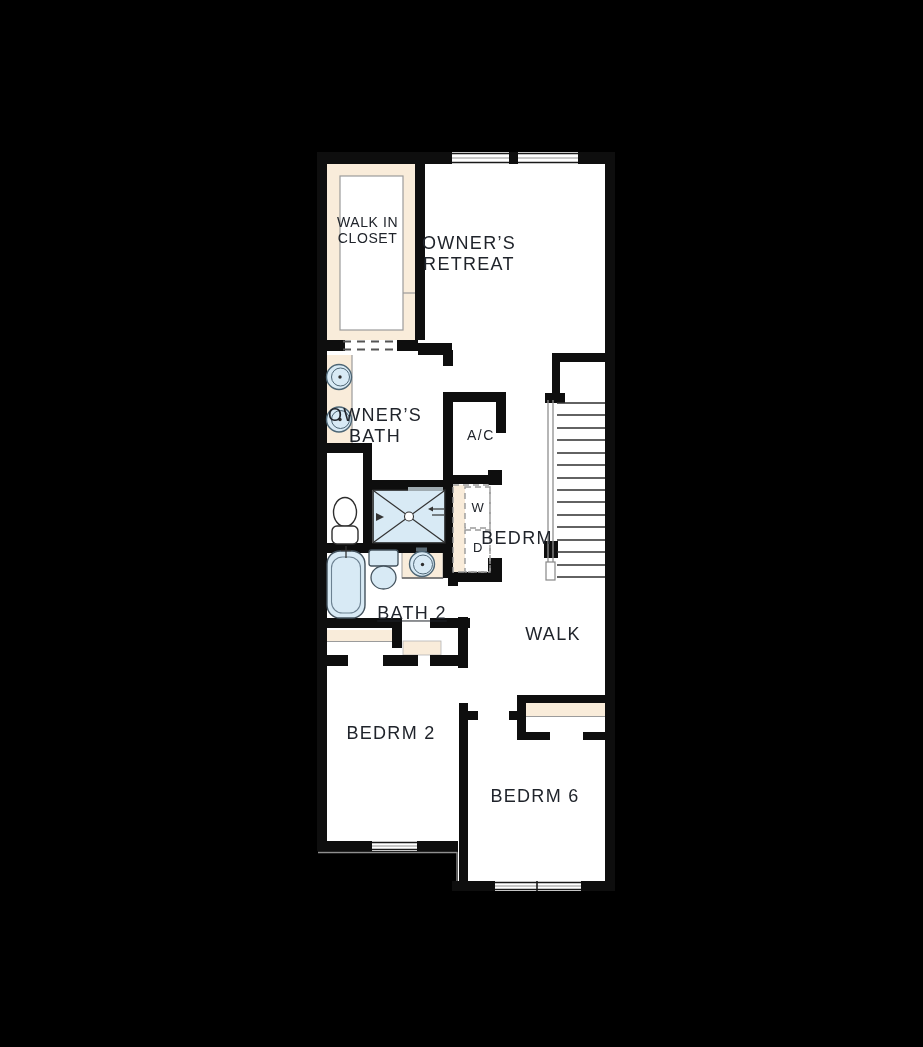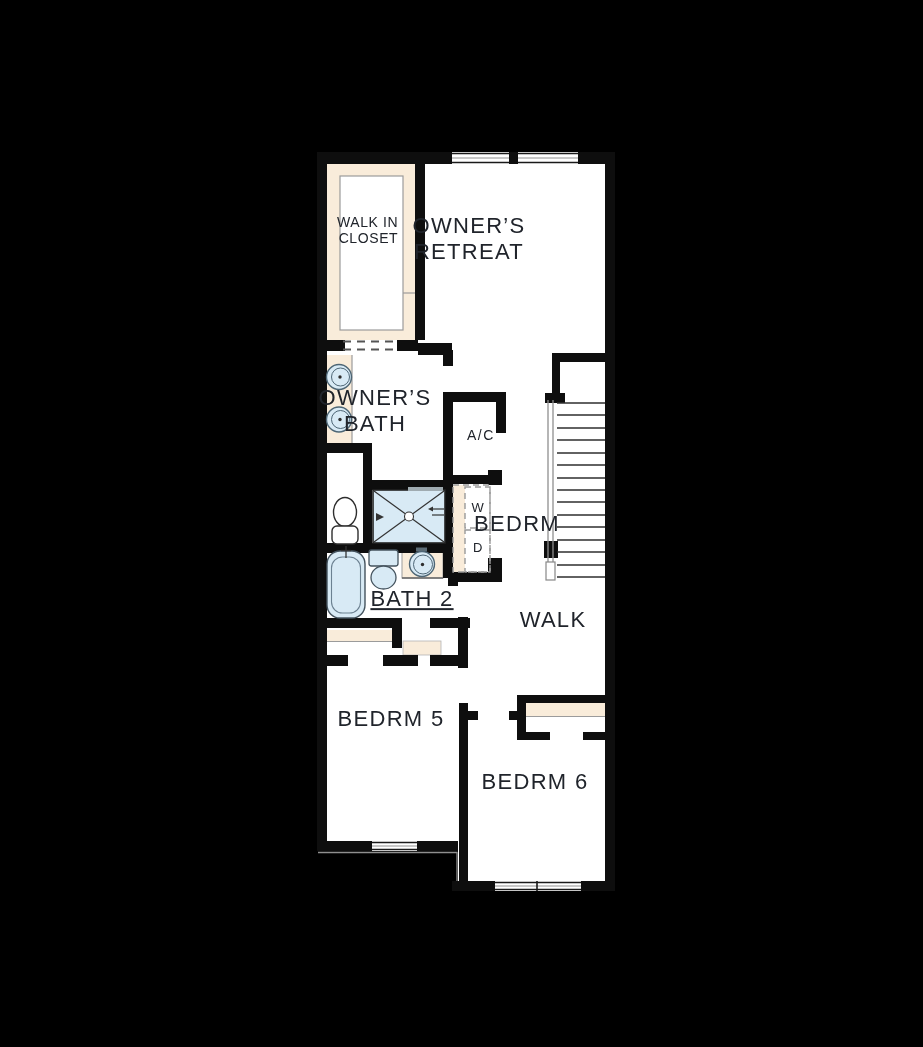--- a/index.html
+++ b/index.html
@@ -14,22 +14,22 @@
     position:absolute;
     color:var(--label-text,#20242b);
     letter-spacing:1.3px;
     white-space:pre-line;
     text-align:center;
     transform:translate(-50%,-50%);
     line-height:1.17;
     font-family:"Liberation Sans",sans-serif;
     pointer-events:none;
   }
-  .lbl-tl{transform:none;text-align:right;}
-  .big{font-size:22px;}
+  .lbl-tl{transform:none;text-align:center;}
+  .big{font-size:18px;margin-top:15px;}
   .small{font-size:14px;letter-spacing:0.6px;}
   .tiny{font-size:14px;letter-spacing:1.6px;}
   .wd{font-size:13px;letter-spacing:0.5px;}
 </style>
 </head>
 <body>
 
 <div class="stage">
 
   <svg width="923" height="1047" viewBox="0 0 923 1047">
@@ -233,17 +233,17 @@
   <div class="lbl big" style="left:517px;top:524px;">BEDRM</div>
 
   <div class="lbl wd" style="left:478px;top:508px;">W</div>
 
   <div class="lbl wd" style="left:478px;top:548px;">D</div>
 
   <div class="lbl big" style="left:412px;top:599px;text-decoration:underline;">BATH 2</div>
 
   <div class="lbl big" style="left:553px;top:620px;">WALK</div>
 
-  <div class="lbl big" style="left:391px;top:719px;">BEDRM 5</div>
+  <div class="lbl big" style="left:391px;top:719px;">BEDRM 2</div>
 
   <div class="lbl big" style="left:535px;top:782px;">BEDRM 6</div>
 
 </div>
 
 </body></html>

